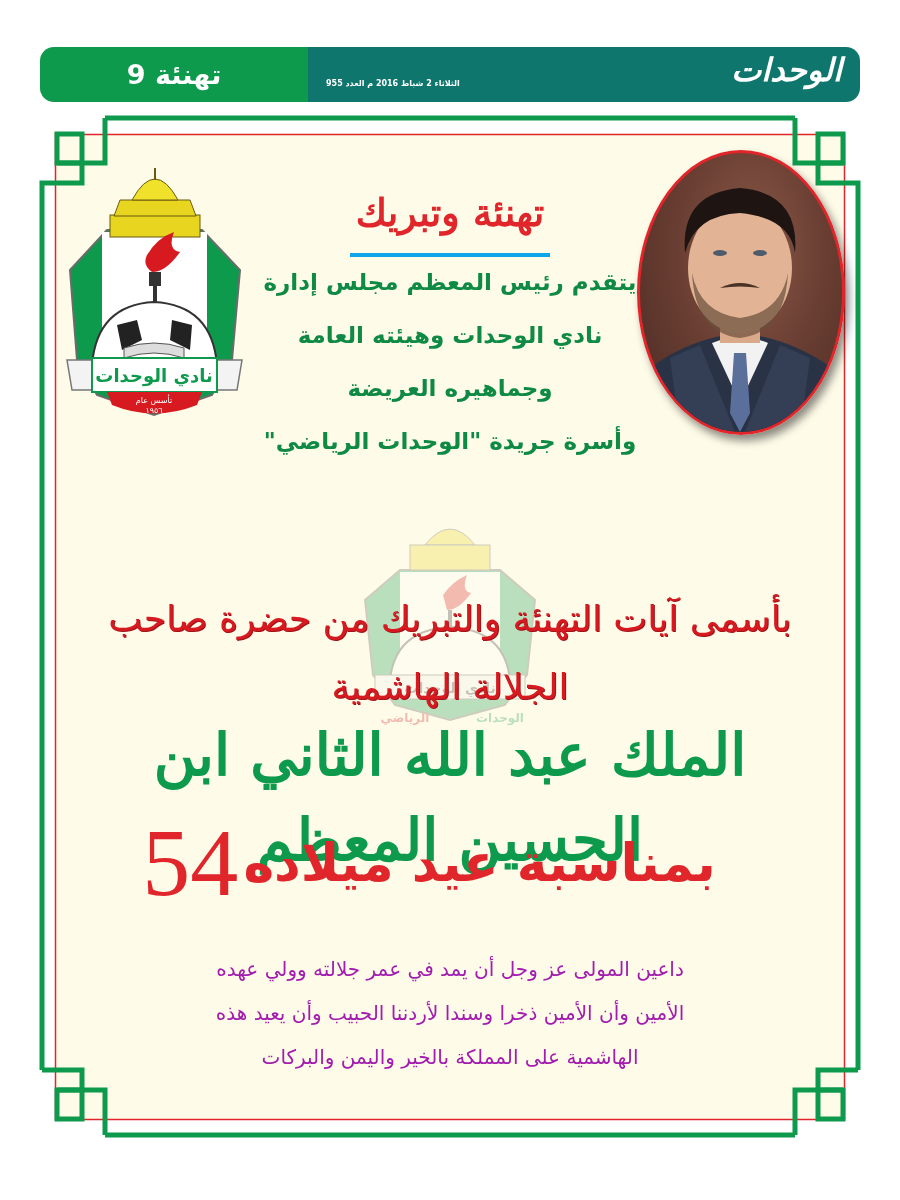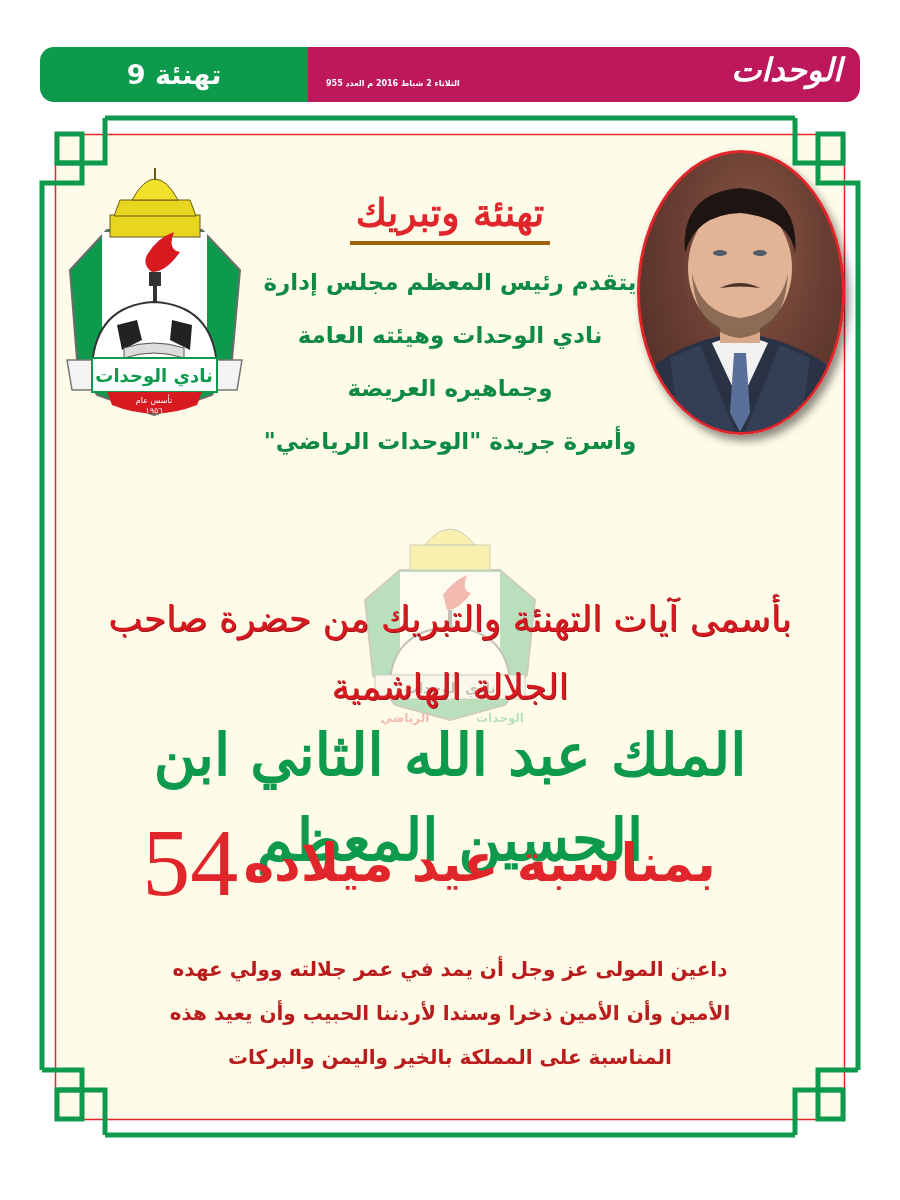--- a/index.html
+++ b/index.html
@@ -2,54 +2,54 @@
 <html><head>
   <meta charset="utf-8">
   <style>
     * { box-sizing: border-box; margin: 0; padding: 0; }
     html, body { width: 900px; height: 1200px; background: #ffffff; overflow: hidden; }
     body { position: relative; font-family: "DejaVu Sans", sans-serif; }
 
     
     .header { position: absolute; left: 40px; top: 47px; width: 820px; height: 55px; border-radius: 14px; overflow: hidden; display: flex; }
     .header .green { width: 268px; height: 100%; background: #0e9a4d; display: flex; align-items: center; justify-content: center; }
-    .header .red { flex: 1; height: 100%; background: #be185d; position: relative; }
+    .header .red { flex: 1; height: 100%; background: #0f766e; position: relative; }
     .header .section { color: #fff; font-weight: bold; font-size: 27px; direction: rtl; }
     .header .brand { position: absolute; right: 18px; top: 4px; color: #fff; font-weight: bold; font-style: italic; font-size: 32px; direction: rtl; }
     .header .issue { position: absolute; left: 18px; top: 32px; color: #fff; font-size: 8px; font-weight: bold; direction: rtl; }
 
     
     .frame-svg { position: absolute; left: 0; top: 0; }
 
     .cream { position: absolute; left: 56px; top: 135px; width: 789px; height: 985px; background: #fefbe8; }
 
     
     .logo { position: absolute; left: 62px; top: 160px; width: 185px; height: 258px; }
 
     
     .watermark { position: absolute; left: 355px; top: 515px; width: 190px; height: 210px; opacity: 0.28; }
 
     
     .portrait { position: absolute; left: 637px; top: 150px; width: 208px; height: 285px; border-radius: 50%; border: 3px solid #e0262b; overflow: hidden; box-shadow: 4px 6px 8px rgba(0,0,0,0.45); background: radial-gradient(ellipse at 55% 35%, #8a5a4a 0%, #6b3f33 45%, #4a2a24 100%); }
 
     .title-block { position: absolute; left: 240px; top: 185px; width: 420px; text-align: center; direction: rtl; }
-    .greeting { display: inline-block; font-family: "DejaVu Serif", serif; font-weight: bold; color: #e0262b; font-size: 38px; line-height: 56px; border-bottom: 4px solid #a16207; padding: 0 6px 0 6px; }
+    .greeting { display: inline-block; font-family: "DejaVu Serif", serif; font-weight: bold; color: #e0262b; font-size: 38px; line-height: 56px; border-bottom: 4px solid #0ea5e9; padding: 0 6px 12px 6px; }
 
     .green-lines { position: absolute; left: 230px; top: 260px; width: 440px; direction: rtl; text-align: center; }
     .green-lines div { color: #0f8a44; font-weight: bold; font-size: 23px; height: 53px; line-height: 45px; }
 
     .main-line { position: absolute; left: 55px; top: 585px; width: 790px; text-align: center; direction: rtl; color: #d71920; font-weight: normal; font-size: 36px; line-height: 68px; letter-spacing: -1px; text-shadow: 1px 1px 0 #a0141a; }
 
     .king-line { position: absolute; left: 55px; top: 713px; width: 790px; text-align: center; direction: rtl; color: #0e9a4d; font-family: "DejaVu Serif", serif; font-weight: bold; font-size: 58px; line-height: 85px; }
 
     .occasion { position: absolute; left: 55px; top: 808px; width: 748px; text-align: center; direction: rtl; color: #e0262b; }
     .occasion .words { font-weight: bold; font-size: 52px; vertical-align: middle; }
     .occasion .age { font-family: "Liberation Serif", serif; font-size: 96px; vertical-align: middle; line-height: 110px; }
 
-    .prayer { position: absolute; left: 120px; top: 947px; width: 660px; text-align: center; direction: rtl; color: #b91c1c; font-weight: bold; font-size: 20px; line-height: 44px; }
+    .prayer { position: absolute; left: 120px; top: 947px; width: 660px; text-align: center; direction: rtl; color: #a21caf; font-weight: normal; font-size: 20px; line-height: 44px; }
   </style>
 </head>
 <body>
 
 <div class="header">
   <div class="green">
     <span class="section">تهنئة 9</span>
   </div>
   <div class="red">
     <span class="issue">الثلاثاء 2 شباط 2016 م العدد 955</span>
@@ -169,14 +169,14 @@
 <div class="king-line">الملك عبد الله الثاني ابن الحسين المعظم</div>
 
 <div class="occasion">
   <span class="words">بمناسبة عيد ميلاده</span>
   <span class="age">54</span>
 </div>
 
 <div class="prayer">
   <div>داعين المولى عز وجل أن يمد في عمر جلالته وولي عهده</div>
   <div>الأمين وأن الأمين ذخرا وسندا لأردننا الحبيب وأن يعيد هذه</div>
-  <div>المناسبة على المملكة بالخير واليمن والبركات</div>
+  <div>الهاشمية على المملكة بالخير واليمن والبركات</div>
 </div>
 
 </body></html>

